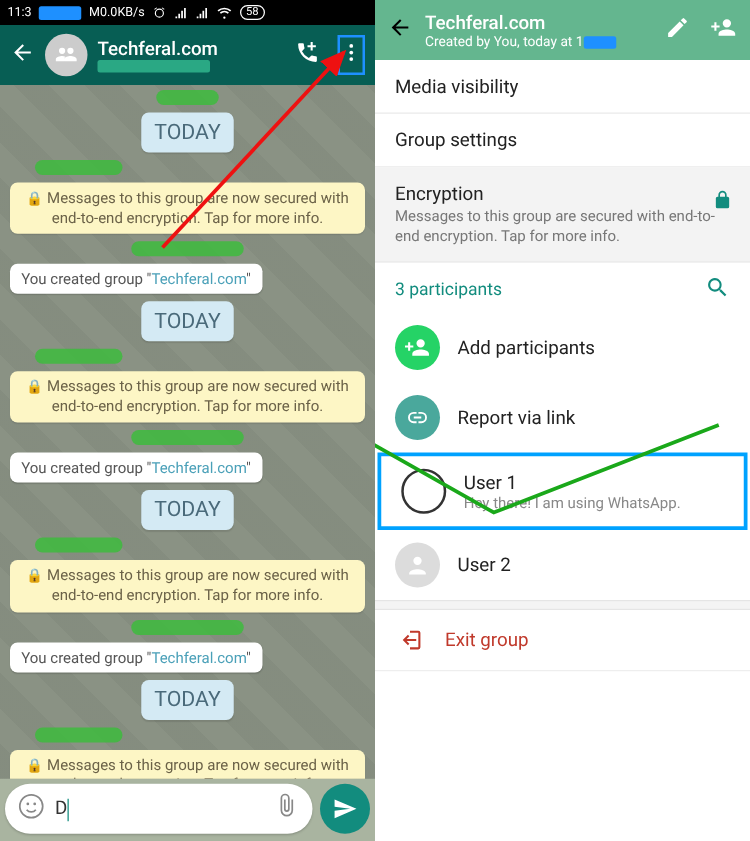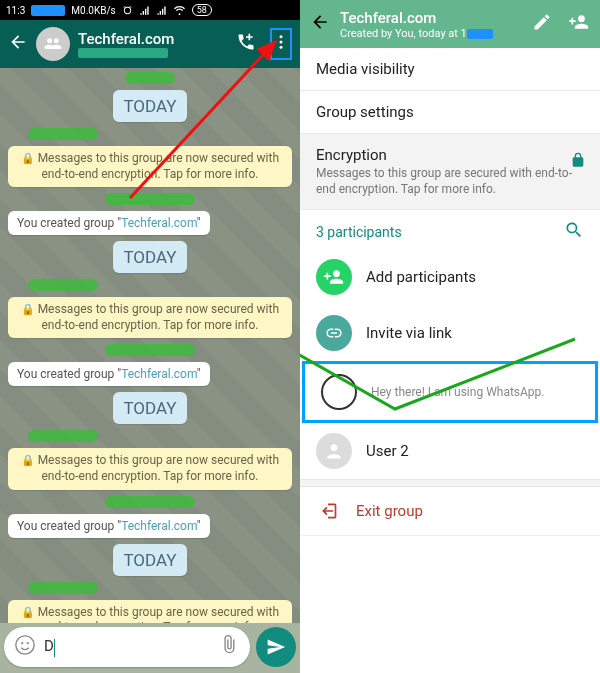--- a/index.html
+++ b/index.html
@@ -230,28 +230,29 @@
       </div>
   </div>
 
   <div class="row">
     <span class="ic teal">
         <svg width="18" height="18" viewBox="0 0 24 24">
           <path d="M3.9 12a4 4 0 014-4H11V6H7.9a6 6 0 000 12H11v-2H7.9a4 4 0 01-4-4zM8 13h8v-2H8zM16.1 6H13v2h3.1a4 4 0 010 8H13v2h3.1a6 6 0 000-12z"></path>
         </svg>
       </span>
     <div class="txt">
-        <div class="name">Invite via link</div>
+        <div class="name">Report via link</div>
       </div>
   </div>
 
 
   <div class="row user1-box">
     <span class="ic ring"></span>
     <div class="txt">
+      <div class="name">User 1</div>
       <div class="status">Hey there! I am using WhatsApp.</div>
     </div>
     <svg class="green-check" style="left:-30px;top:-30px" width="320" height="90">
         <path d="M5 10 L120 75 L300 5" stroke="#1aa81a" stroke-width="3" fill="none"></path>
       </svg>
   </div>
 
   <div class="row">
     <span class="ic gray">
         <svg width="20" height="20" viewBox="0 0 24 24" fill="#fff">

